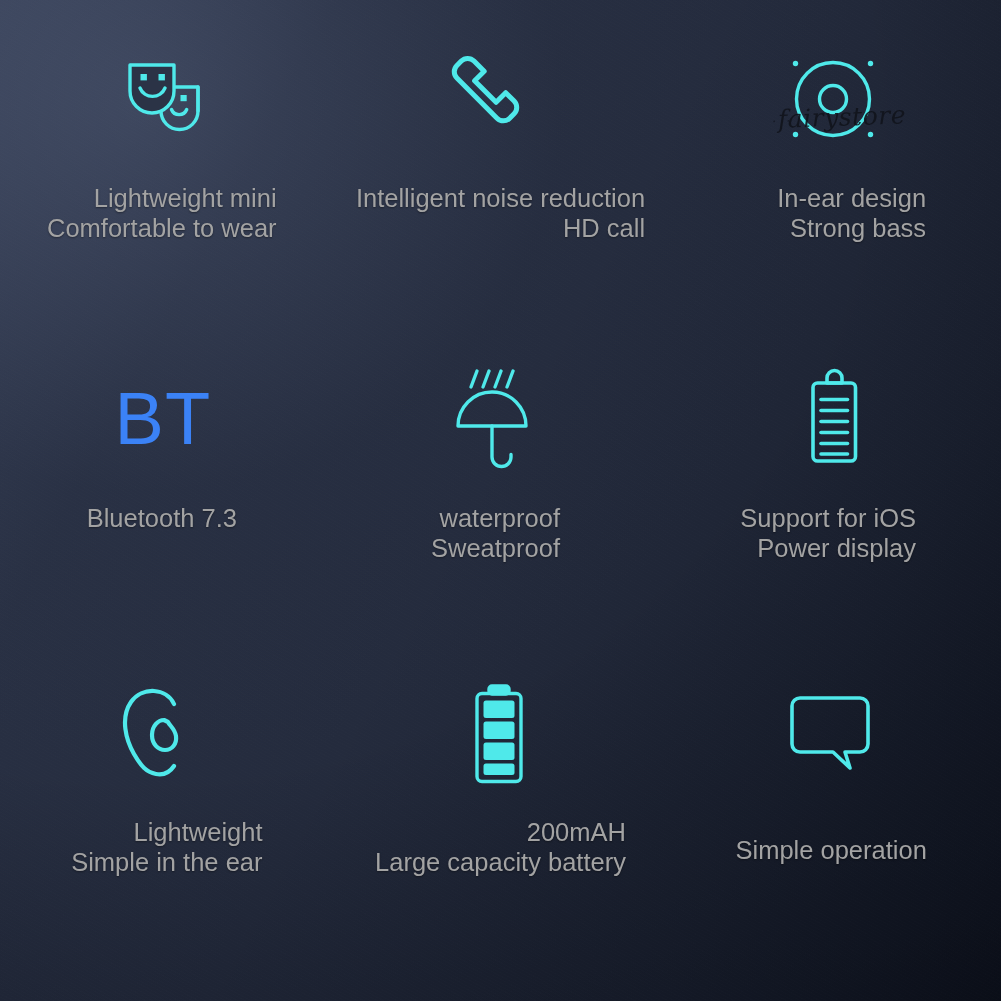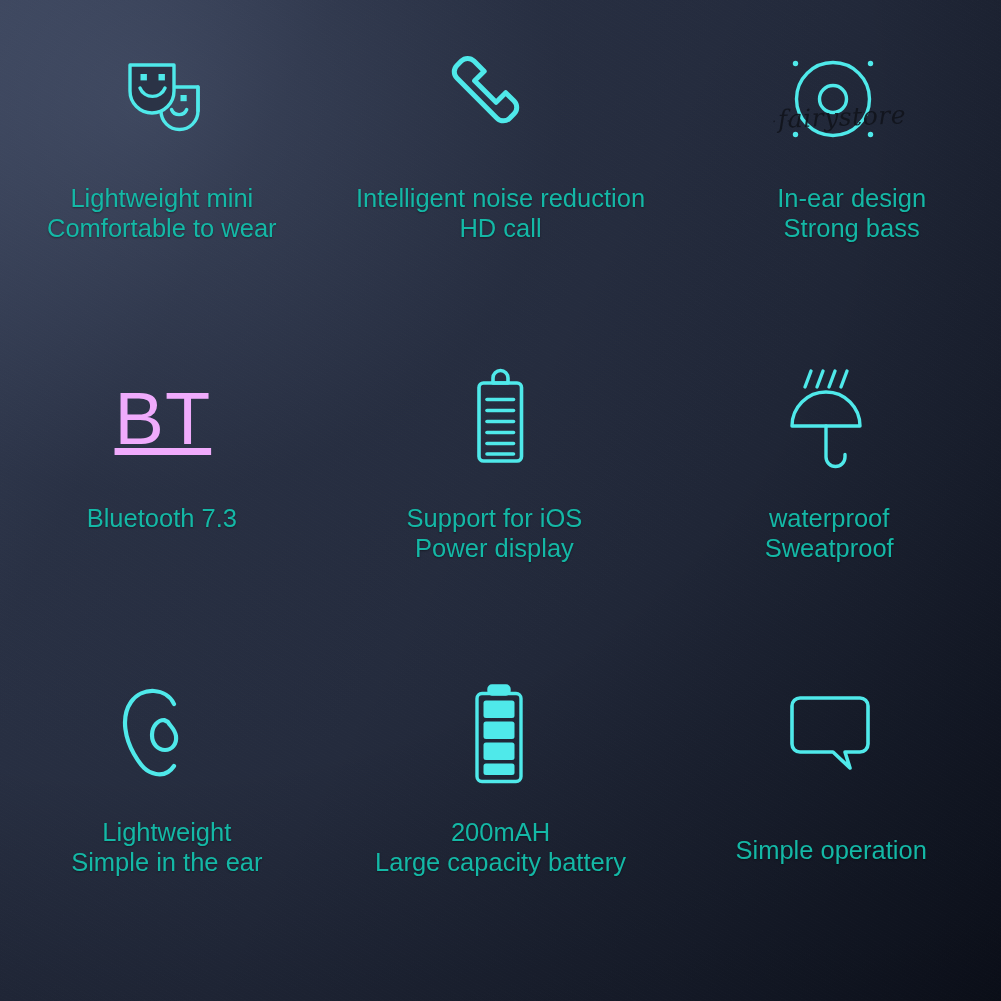--- a/index.html
+++ b/index.html
@@ -59,33 +59,32 @@
     flex-direction: column;
     align-items: center;
   }
   .icon-box {
     height: 122px;
     display: flex;
     align-items: center;
     justify-content: center;
   }
   .bt-text {
-    color: #f0abfc;
+    color: #3b82f6;
     font-size: 74px;
     line-height: 1;
     letter-spacing: 1px;
     font-weight: 400;
-    text-decoration: underline;
   }
   .caption {
     margin-top: 24px;
-    color: #14b8a6;
+    color: #a3a3a3;
     font-size: 25.5px;
     line-height: 1.16;
-    text-align: center;
+    text-align: right;
     white-space: nowrap;
     text-shadow: 0 1px 2px rgba(0,0,0,0.38);
   }
   .caption .l2 { display: block; }
 
   
   .c0 .icon-box { transform: translateX(-2px); }
   .c0 .caption  { transform: translateX(-5px); }
   .c1 .caption  { transform: translateX(0px); }
   .c2 .icon-box { transform: translateX(-1px); }
@@ -200,53 +199,53 @@
 
     <div class="cell c3">
       <div class="icon-box">
         <span class="bt-text">BT</span>
       </div>
       <div class="caption">
         <span>Bluetooth 7.3</span>
       </div>
     </div>
 
+    <div class="cell c5">
+      <div class="icon-box">
+        <svg width="100" height="108" viewBox="0 0 100 108" fill="none" stroke="#4fe9ea" stroke-width="3.4" stroke-linecap="round" stroke-linejoin="round">
+          <path d="M31 6 L25 22"></path>
+          <path d="M43 6 L37 22"></path>
+          <path d="M55 6 L49 22"></path>
+          <path d="M67 6 L61 22"></path>
+          <path d="M12 61 a34 34 0 0 1 68 0 Z"></path>
+          <path d="M46 61 v31 a9.5 9.5 0 0 0 19 0 v-2.5"></path>
+        </svg>
+      </div>
+      <div class="caption">
+        <span>waterproof</span>
+        <span class="l2">Sweatproof</span>
+      </div>
+    </div>
+
     <div class="cell c4">
       <div class="icon-box">
         <svg width="74" height="104" viewBox="0 0 74 104" fill="none" stroke="#4fe9ea" stroke-width="3.6" stroke-linecap="round" stroke-linejoin="round">
           <path d="M30 11 a7.5 7.5 0 0 1 15 0 v5 h-15 Z"></path>
           <rect x="16" y="16" width="42.5" height="78" rx="4.5"></rect>
           <path d="M24 32.5 H50.5"></path>
           <path d="M24 43.5 H50.5"></path>
           <path d="M24 54.5 H50.5"></path>
           <path d="M24 65.5 H50.5"></path>
           <path d="M24 76.5 H50.5"></path>
           <path d="M24 87 H50.5"></path>
         </svg>
       </div>
       <div class="caption">
         <span>Support for iOS</span>
         <span class="l2">Power display</span>
-      </div>
-    </div>
-
-    <div class="cell c5">
-      <div class="icon-box">
-        <svg width="100" height="108" viewBox="0 0 100 108" fill="none" stroke="#4fe9ea" stroke-width="3.4" stroke-linecap="round" stroke-linejoin="round">
-          <path d="M31 6 L25 22"></path>
-          <path d="M43 6 L37 22"></path>
-          <path d="M55 6 L49 22"></path>
-          <path d="M67 6 L61 22"></path>
-          <path d="M12 61 a34 34 0 0 1 68 0 Z"></path>
-          <path d="M46 61 v31 a9.5 9.5 0 0 0 19 0 v-2.5"></path>
-        </svg>
-      </div>
-      <div class="caption">
-        <span>waterproof</span>
-        <span class="l2">Sweatproof</span>
       </div>
     </div>
 
     <div class="cell c6">
       <div class="icon-box">
         <svg width="86" height="106" viewBox="0 0 86 106" fill="none" stroke="#4fe9ea" stroke-width="4.2" stroke-linecap="round" stroke-linejoin="round">
           <path d="M62 22
                    C55 6, 30 4, 19 20
                    C8 36, 14 58, 22 72
                    C29 84, 34 90, 44 92

